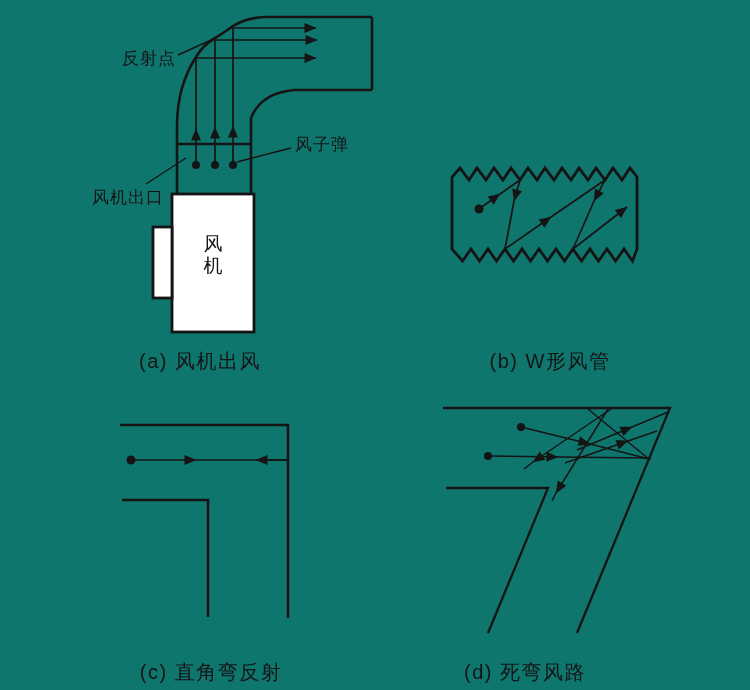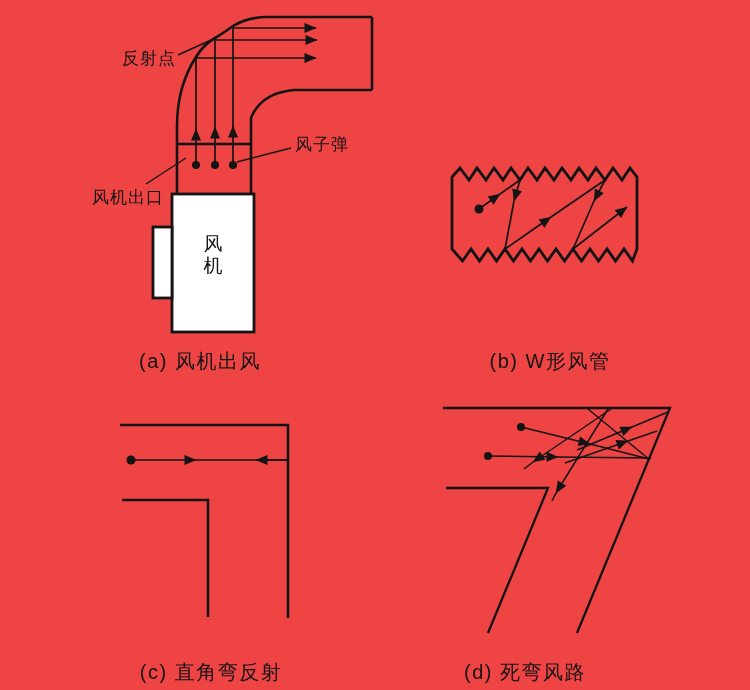--- a/index.html
+++ b/index.html
@@ -1,16 +1,16 @@
 <!DOCTYPE html>
 <html><head>
 <meta charset="utf-8">
 <style>
   html,body{margin:0;padding:0;background:#ffffff;}
-  .stage{position:relative;width:750px;height:690px;background:#ef4444;overflow:hidden;}
+  .stage{position:relative;width:750px;height:690px;background:#0f766e;overflow:hidden;}
   svg{display:block;}
   .wall{fill:none;stroke:#141414;stroke-width:2.6;stroke-linejoin:miter;}
   .wall-thick{fill:#ffffff;stroke:#141414;stroke-width:2.8;}
   .zig{fill:none;stroke:#141414;stroke-width:2.8;stroke-linejoin:miter;}
   .ray{fill:none;stroke:#141414;stroke-width:1.7;}
   .leader{fill:none;stroke:#141414;stroke-width:1.4;}
   .dot{fill:#141414;stroke:none;}
   .lbl{fill:#141414;font-family:"Liberation Sans",sans-serif;font-size:17px;letter-spacing:1px;}
   .fanlbl{fill:#141414;font-family:"Liberation Sans",sans-serif;font-size:19px;}
   .cap{fill:#141414;font-family:"Liberation Sans",sans-serif;font-size:20px;letter-spacing:1.5px;}

